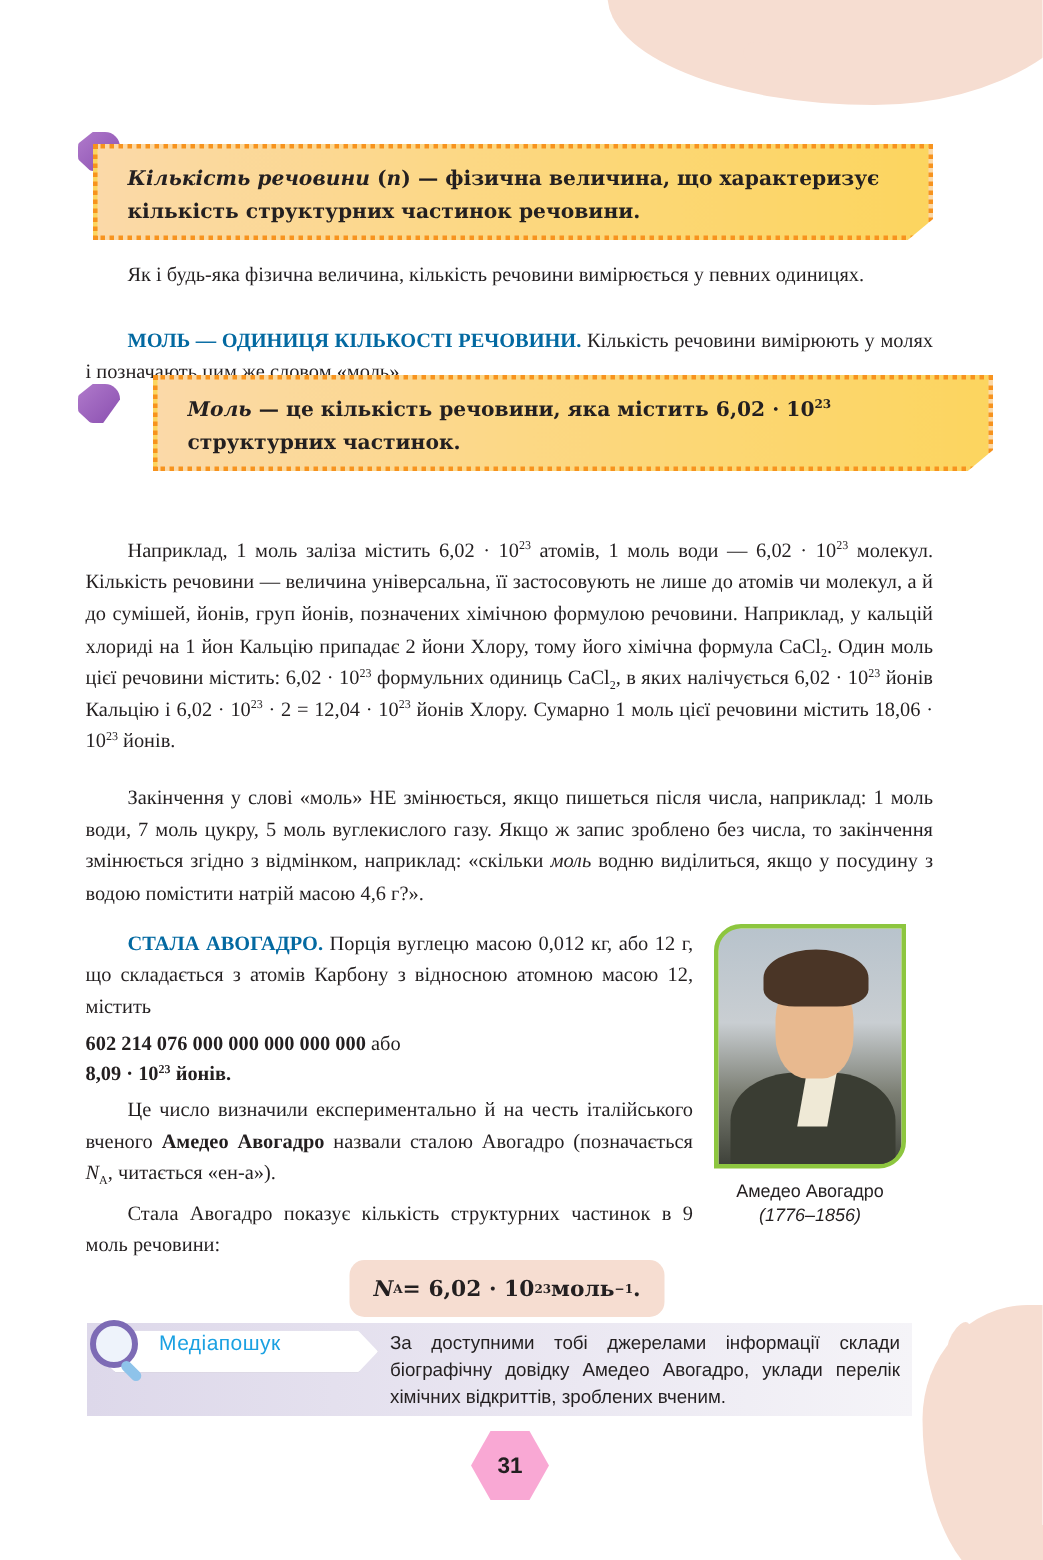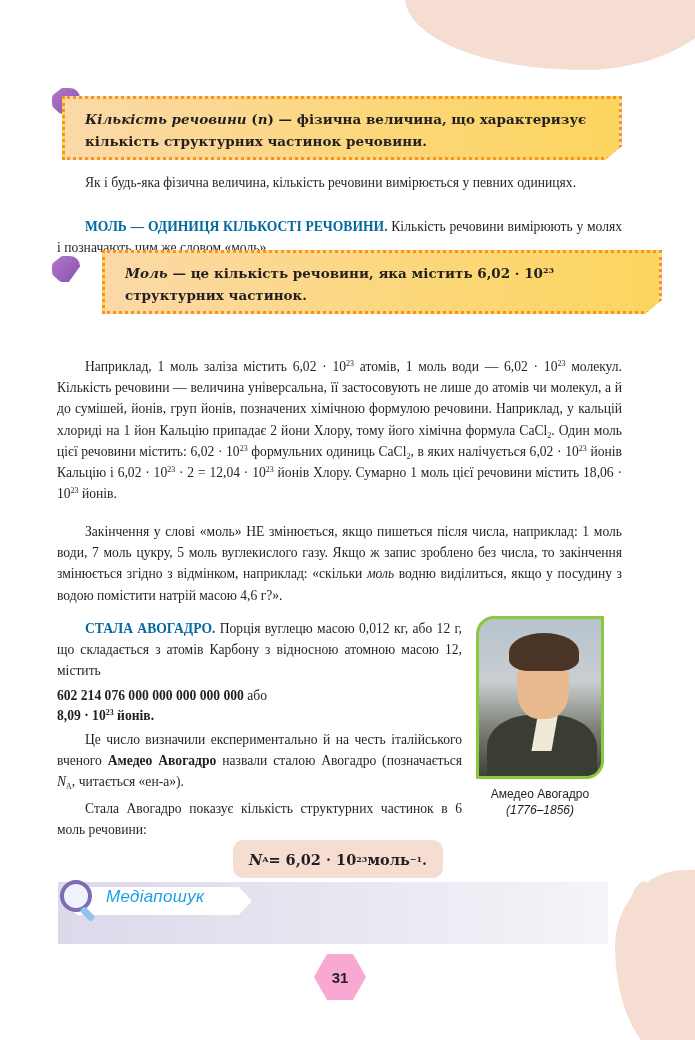--- a/index.html
+++ b/index.html
@@ -92,21 +92,21 @@
     background: linear-gradient(90deg, #ddd8ea 0%, #ebe8f2 60%, #f5f4f8 100%);
   }
   .media-tab {
     position: absolute; left: 4px; top: 5px; width: 190px; height: 28px;
     background: #ffffff;
     clip-path: polygon(8% 0, 93% 0, 100% 50%, 93% 100%, 8% 100%, 0 50%);
     box-shadow: 0 1px 2px rgba(0,0,0,.2);
   }
   .media-label {
     position: absolute; left: 48px; top: 5px; font-family: "Liberation Sans", sans-serif;
-    font-size: 17px; color: #1ba1e2; letter-spacing: .3px; font-style: italic;
+    font-size: 14px; color: #1ba1e2; letter-spacing: .3px;
   }
   .magnifier {
     position: absolute; left: 2px; top: -2px; width: 24px; height: 24px;
     border: 4px solid #7d6bb5; border-radius: 50%; background: #eef3fb;
   }
   .magnifier-handle {
     position: absolute; left: 26px; top: 24px; width: 7px; height: 16px;
     background: #8ec3ea; border-radius: 4px; transform: rotate(-45deg);
   }
   .media-text {
@@ -167,21 +167,21 @@
 </div>
 <div class="p center" style="top:705px; width:405px;">
   <span>8,09 · 10</span><sup>23</sup><span> йонів.</span>
 </div>
 
 <div class="p indent" style="top:729px; width:405px;">
   <span>Це число визначили експериментально й на честь італійського вченого </span><b>Амедео Авогадро</b><span> назвали сталою Авогадро (позначається </span><i>N</i><sub>A</sub><span>, читається «ен-а»).</span>
 </div>
 
 <div class="p indent" style="top:798px; width:405px;">
-  <span>Стала Авогадро показує кількість структурних частинок в 6 моль речовини:</span>
+  <span>Стала Авогадро показує кількість структурних частинок в 9 моль речовини:</span>
 </div>
 
 <div class="formula-box">
   <i>N</i>
     <sub>A</sub>
     <span> = 6,02 · 10</span>
     <sup>23</sup>
     <span> моль</span>
     <sup> −1</sup>
     <span>.</span>
@@ -196,15 +196,16 @@
 <div class="caption">
   <div>Амедео Авогадро</div>
   <div><i>(1776–1856)</i></div>
 </div>
 
 <div class="media">
   <div class="media-tab"></div>
   <div class="magnifier"></div>
   <div class="magnifier-handle"></div>
   <div class="media-label">Медіапошук</div>
+  <div class="media-text">За доступними тобі джерелами інформації склади біографічну довідку Амедео Авогадро, уклади перелік хімічних відкриттів, зроблених вченим.</div>
 </div>
 
 <div class="page-num">31</div>
 
 </body></html>

